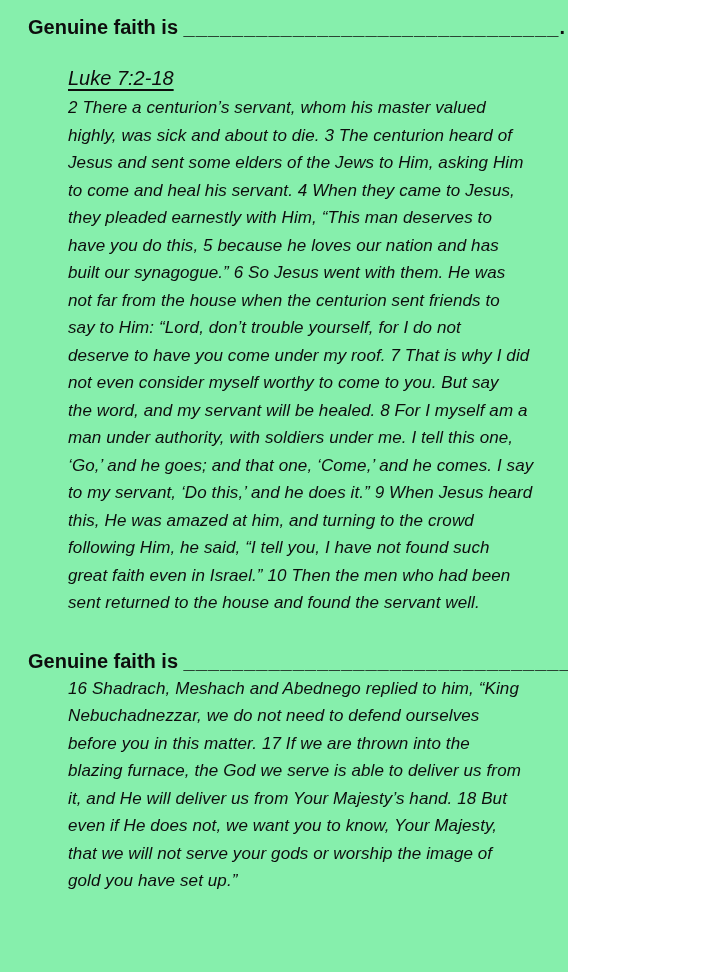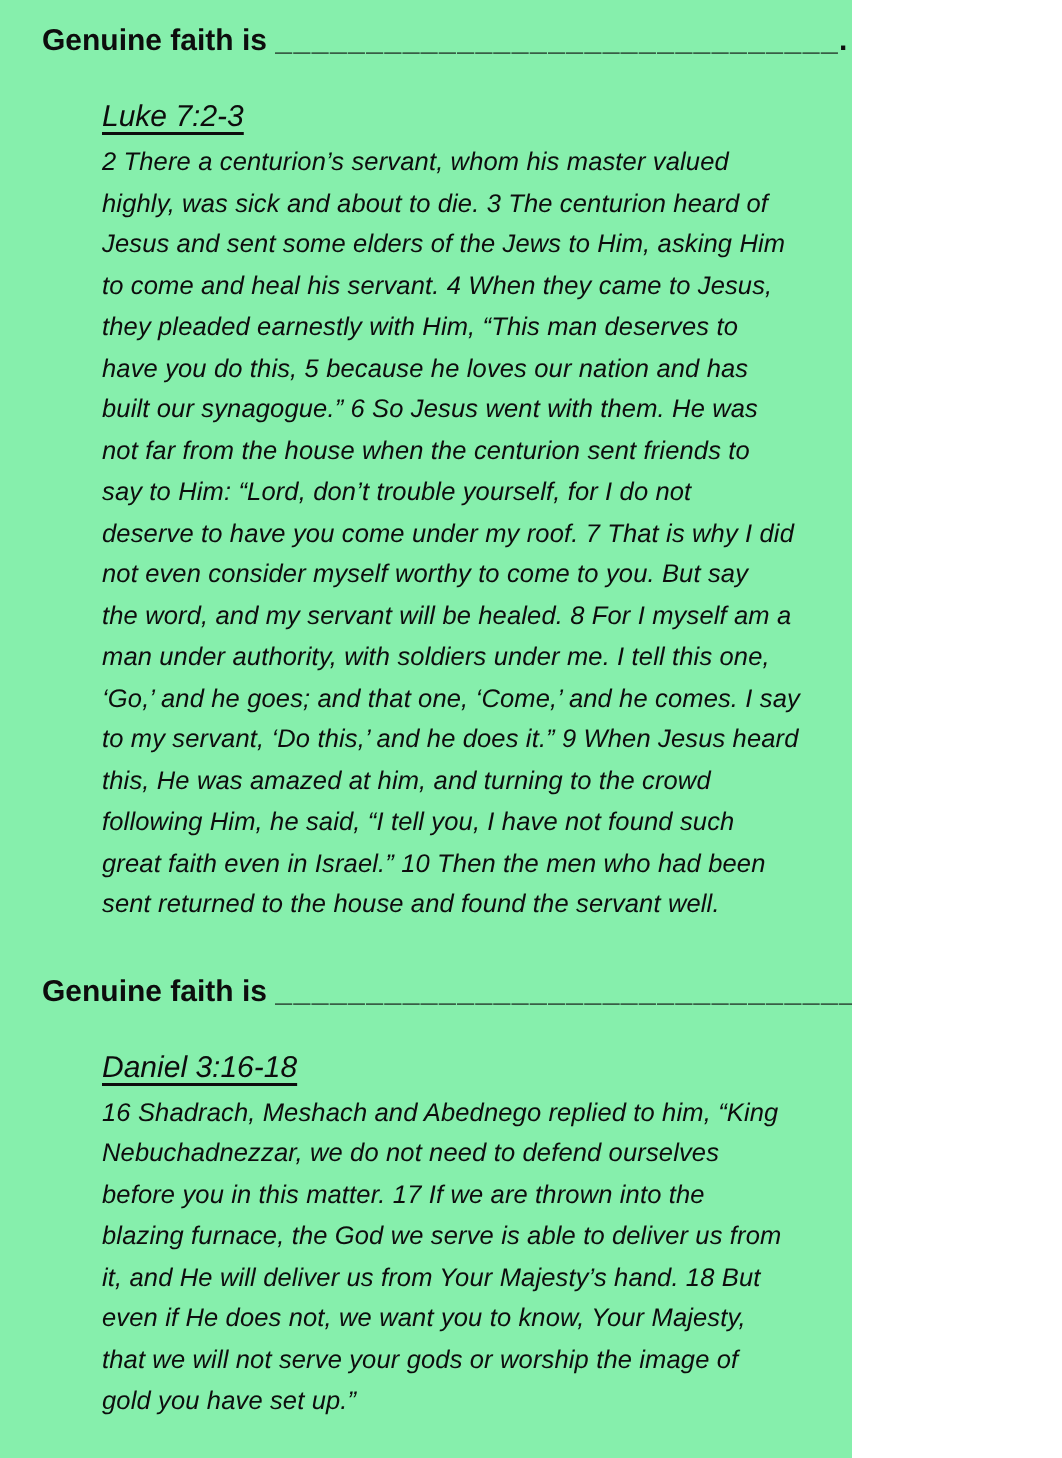--- a/index.html
+++ b/index.html
@@ -54,21 +54,21 @@
 </style>
 </head>
 <body>
 
 <div class="page">
 
   <section>
     <p class="prompt"><span>Genuine faith is </span><span class="blank">_______________________________</span><span>.</span></p>
 
     <div class="passage">
-      <p class="ref">Luke 7:2-3</p>
+      <p class="ref">Luke 7:2-18</p>
       <p class="passage-text">2 There a centurion’s servant, whom his master valued
 highly, was sick and about to die. 3 The centurion heard of
 Jesus and sent some elders of the Jews to Him, asking Him
 to come and heal his servant. 4 When they came to Jesus,
 they pleaded earnestly with Him, “This man deserves to
 have you do this, 5 because he loves our nation and has
 built our synagogue.” 6 So Jesus went with them. He was
 not far from the house when the centurion sent friends to
 say to Him: “Lord, don’t trouble yourself, for I do not
 deserve to have you come under my roof. 7 That is why I did
@@ -81,21 +81,20 @@
 following Him, he said, “I tell you, I have not found such
 great faith even in Israel.” 10 Then the men who had been
 sent returned to the house and found the servant well.</p>
     </div>
   </section>
 
   <section>
     <p class="prompt prompt-2"><span>Genuine faith is </span><span class="blank">_________________________________</span><span>.</span></p>
 
     <div class="passage">
-      <p class="ref">Daniel 3:16-18</p>
       <p class="passage-text">16 Shadrach, Meshach and Abednego replied to him, “King
 Nebuchadnezzar, we do not need to defend ourselves
 before you in this matter. 17 If we are thrown into the
 blazing furnace, the God we serve is able to deliver us from
 it, and He will deliver us from Your Majesty’s hand. 18 But
 even if He does not, we want you to know, Your Majesty,
 that we will not serve your gods or worship the image of
 gold you have set up.”</p>
     </div>
   </section>

